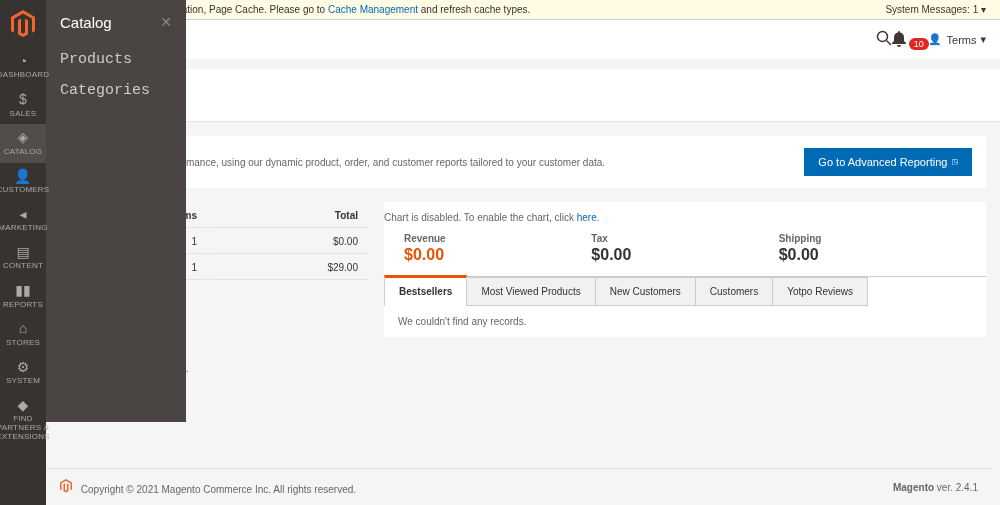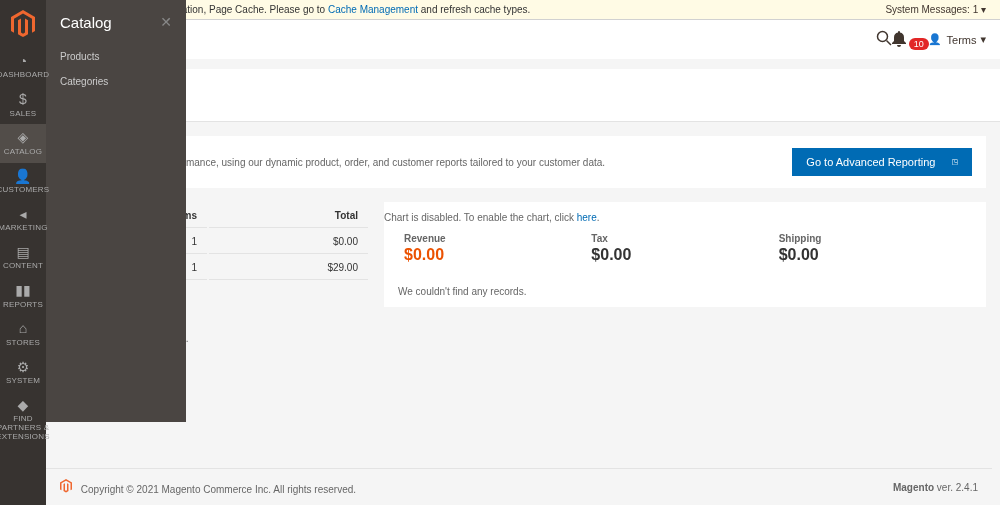--- a/index.html
+++ b/index.html
@@ -10,21 +10,21 @@
     .sidebar-logo { width: 36px; height: 36px; margin: 6px 0; color: #ef672f; display: flex; align-items: center; justify-content: center; }
     .sidebar-item { width: 46px; padding: 6px 2px; display: flex; flex-direction: column; align-items: center; color: #aaa; font-size: 8px; text-align: center; cursor: pointer; line-height: 1.1; }
     .sidebar-item.active { background: #524d49; }
     .sidebar-icon { font-size: 14px; margin-bottom: 2px; color: #aaa; }
     .sidebar-label { text-transform: uppercase; letter-spacing: 0.2px; }
     
     
     .flyout { position: absolute; left: 46px; top: 0; width: 140px; height: 422px; background: #4a4542; z-index: 99; padding: 14px 14px; color: #fff; }
     .flyout-title { font-size: 15px; color: #fff; margin-bottom: 20px; }
     .flyout-close { position: absolute; top: 14px; right: 14px; color: #888; font-size: 14px; cursor: pointer; }
-    .flyout-item { color: #ccc; font-size: 10px; margin-bottom: 14px; cursor: pointer; }
+    .flyout-item { color: #ccc; font-size: 15px; margin-bottom: 14px; cursor: pointer; font-family: Liberation Mono, monospace; }
     
     
     .main { margin-left: 46px; height: 100%; }
     
     
     .system-bar { background: #fffbe5; border-bottom: 1px solid #d1d1d1; padding: 4px 14px; display: flex; justify-content: space-between; align-items: center; font-size: 10px; }
     .system-bar a { color: #006bb4; text-decoration: none; }
     .system-dropdown { color: #41362f; cursor: pointer; }
     
     
@@ -35,21 +35,21 @@
     .user-menu { color: #41362f; font-size: 11px; cursor: pointer; display: flex; align-items: center; gap: 4px; }
     .search-icon { color: #41362f; cursor: pointer; font-size: 14px; }
     
     
     .reload-row { background: #fff; padding: 12px 14px; display: flex; justify-content: flex-start; border-bottom: 1px solid #e3e3e3; margin-top: 10px; }
     .btn-primary { background: #eb5202; color: #fff; border: none; padding: 8px 14px; font-size: 11px; cursor: pointer; }
     
     
     .adv-row { background: #fff; padding: 12px 14px; margin: 14px 14px 0 14px; display: flex; justify-content: space-between; align-items: center; }
     .adv-desc { font-size: 10px; color: #666; }
-    .btn-advanced { background: #006bb4; color: #fff; border: none; padding: 8px 14px; font-size: 11px; cursor: pointer; display: flex; align-items: center; gap: 16px; }
+    .btn-advanced { background: #006bb4; color: #fff; border: none; padding: 8px 14px; font-size: 11px; cursor: pointer; display: flex; align-items: center; gap: 4px; }
     
     
     .dashboard { display: flex; gap: 14px; margin: 14px; }
     .dash-left { width: 310px; }
     .dash-right { flex: 1; background: #fff; }
     
     
     .chart-disabled { text-align: left; font-size: 10px; color: #666; padding: 10px 0; }
     .chart-disabled a { color: #006bb4; text-decoration: none; }
     
@@ -222,20 +222,27 @@
         <div class="stat">
           <div class="stat-label">Tax</div>
           <div class="stat-value">$0.00</div>
         </div>
         <div class="stat">
           <div class="stat-label">Shipping</div>
           <div class="stat-value">$0.00</div>
         </div>
       </div>
 
+      <div class="tabs">
+        <div class="tab active">Bestsellers</div>
+        <div class="tab">Most Viewed Products</div>
+        <div class="tab">New Customers</div>
+        <div class="tab">Customers</div>
+        <div class="tab">Yotpo Reviews</div>
+      </div>
       <div class="tab-content">We couldn't find any records.</div>
     </div>
   </div>
 
   <div class="search-terms">
     <div class="search-terms-title" style="text-decoration: line-through; color:#444;">Top Search Terms</div>
     <div class="search-terms-empty">We couldn't find any records.</div>
   </div>
 
 </div>

